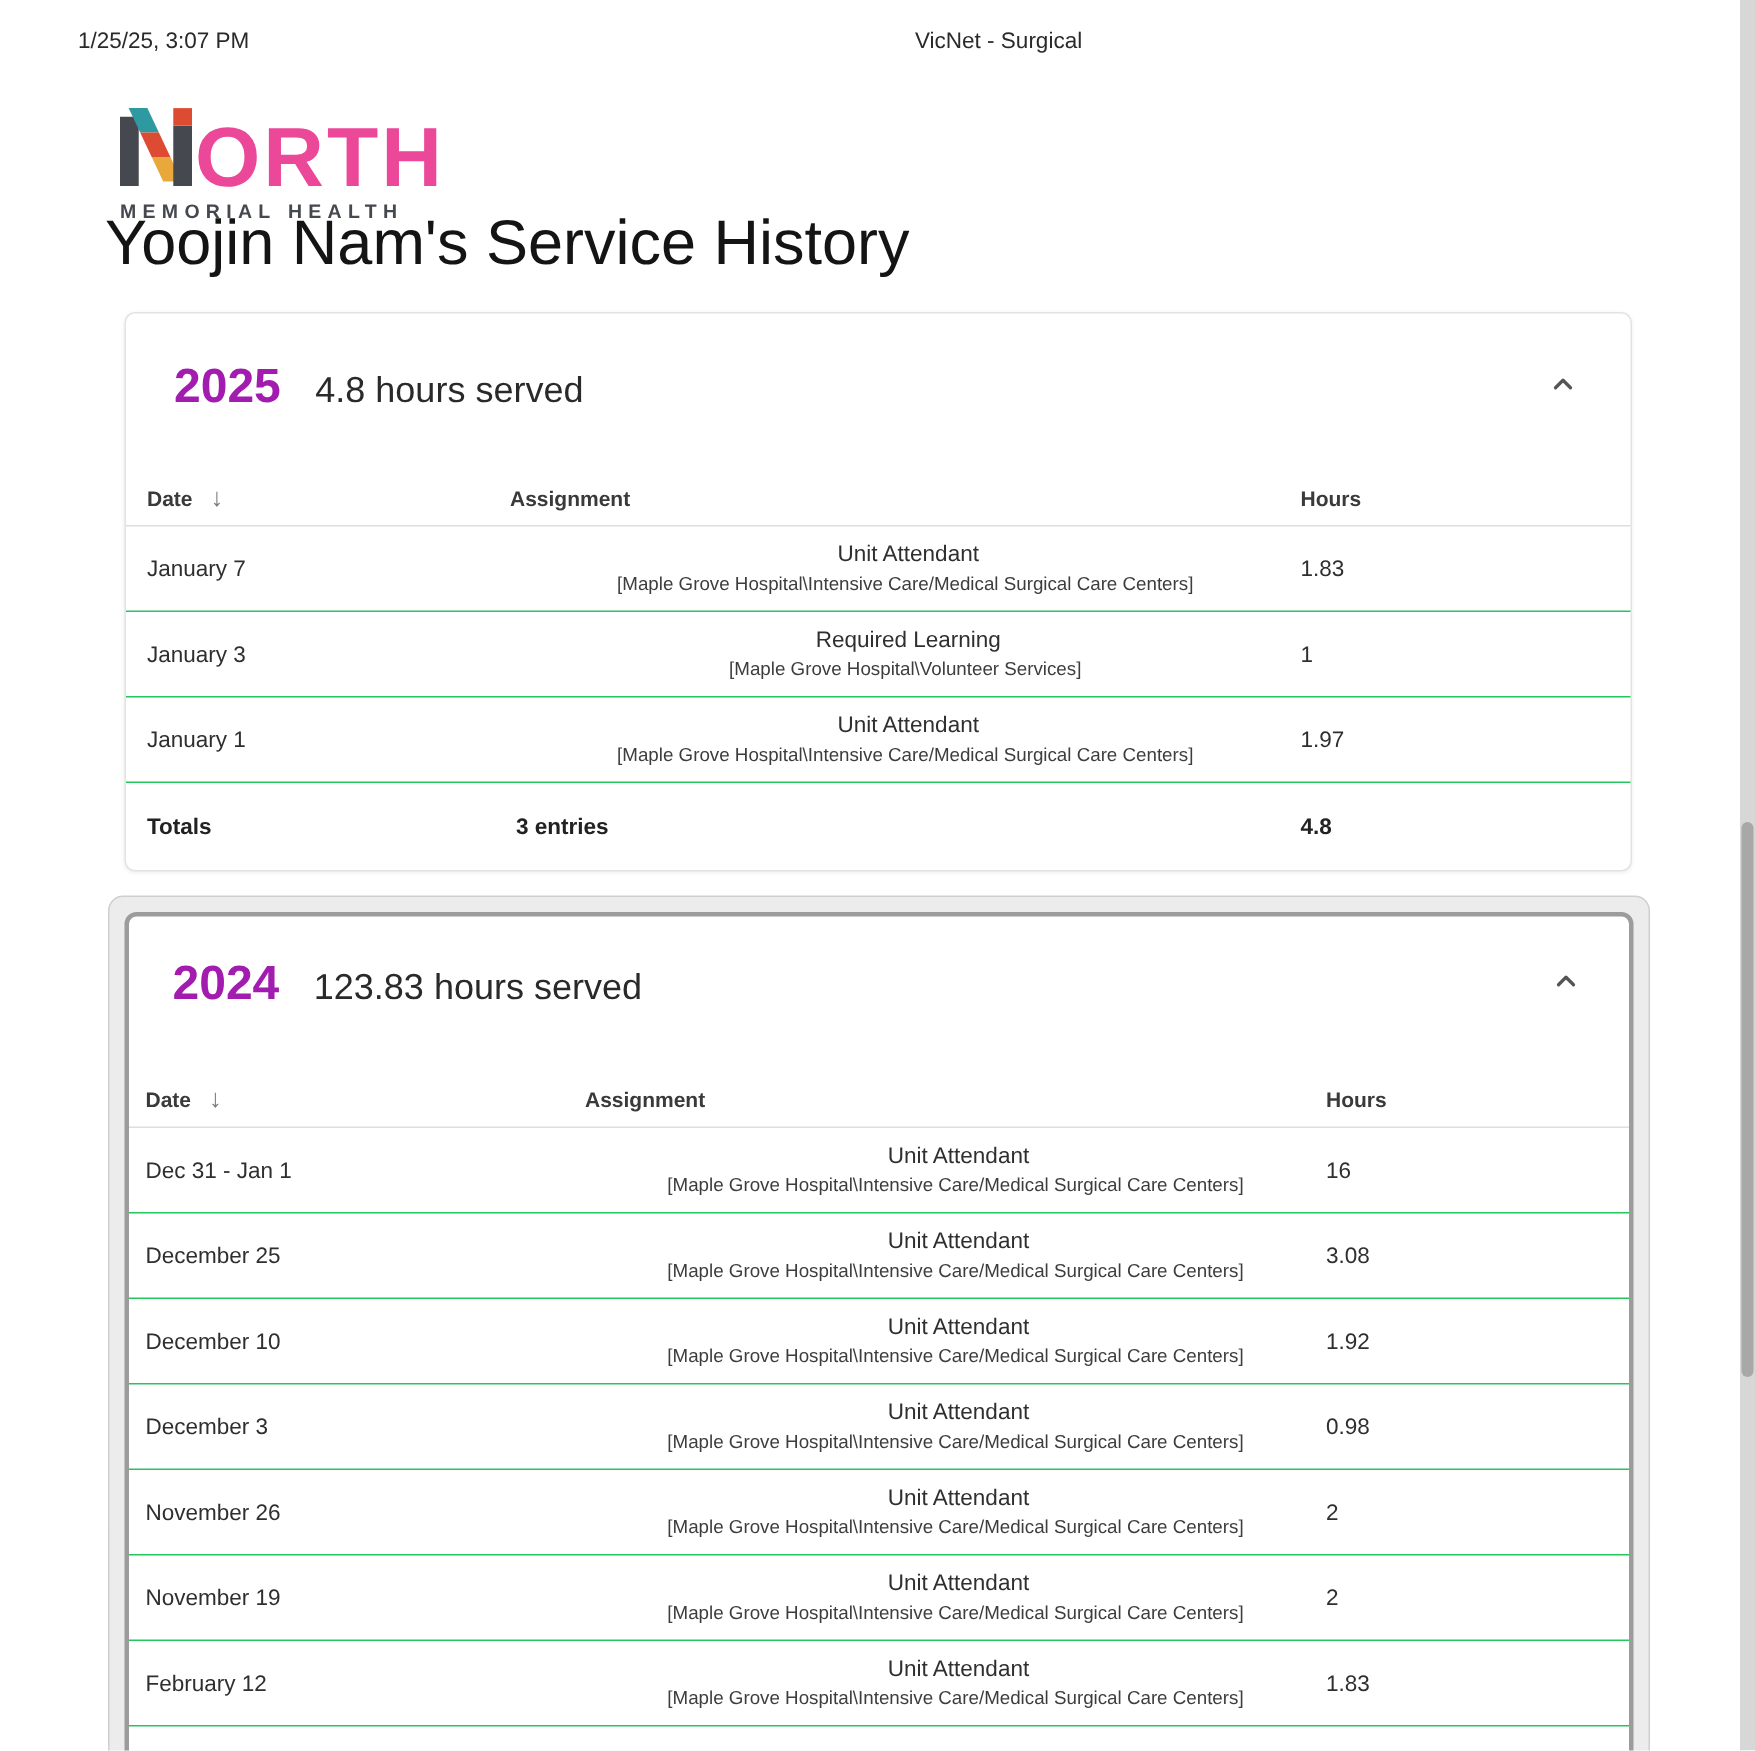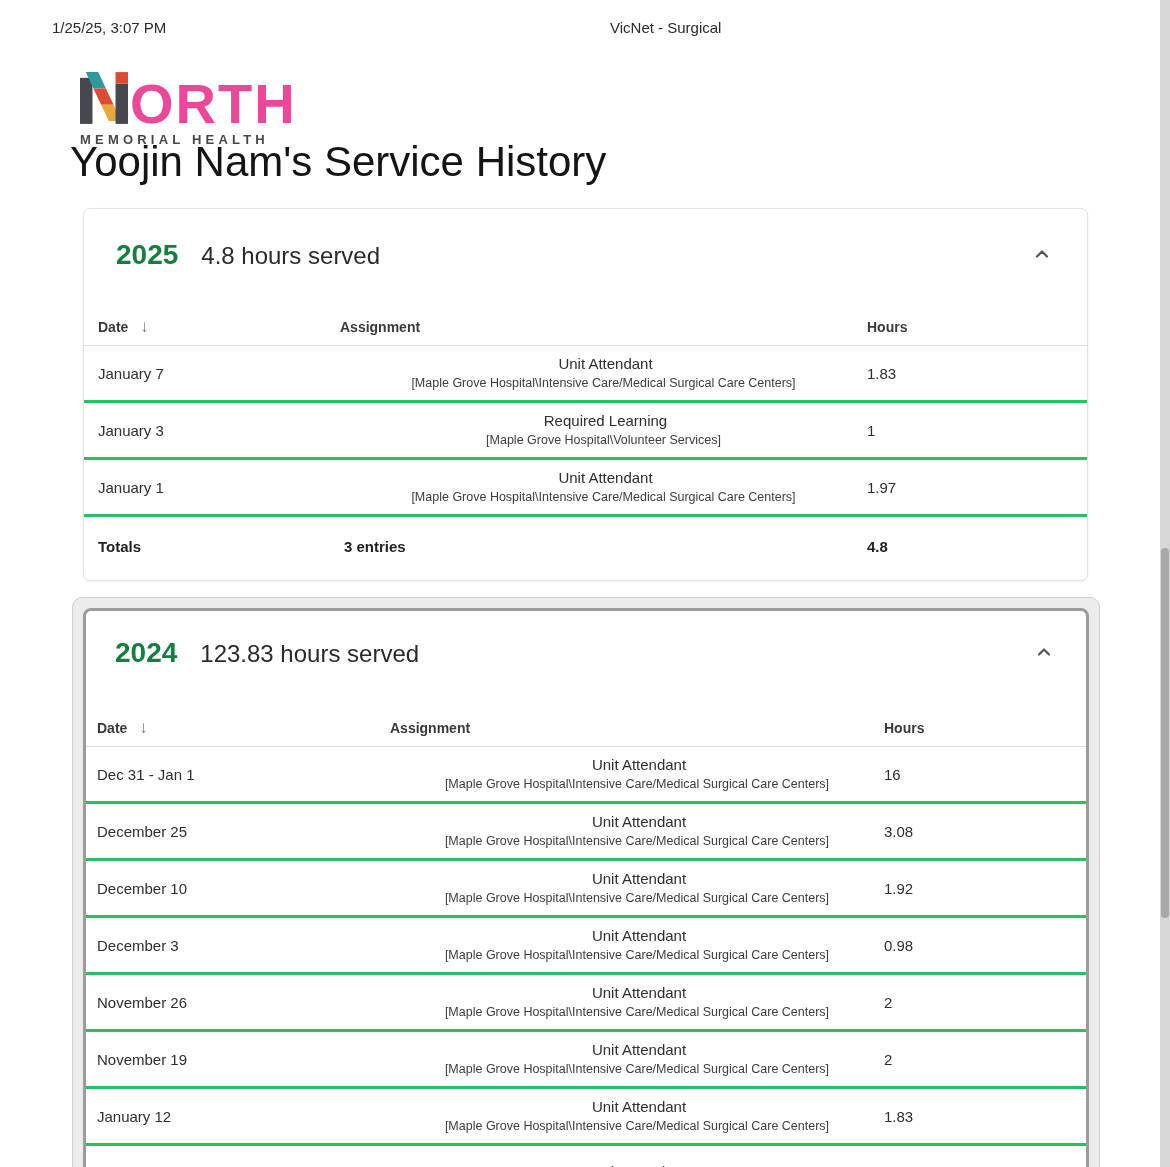--- a/index.html
+++ b/index.html
@@ -29,32 +29,32 @@
   .wrap-2024 {
     position:absolute; left:72px; top:597px; width:1028px; height:600px;
     background:#ececec; border:1px solid #cfcfcf; border-radius:10px; padding:10px;
   }
   .card-2024 { width:1006px; height:590px; background:#fff; border:3px solid #9c9c9c; border-radius:8px; overflow:hidden; }
 
   .sec-head { display:flex; align-items:center; justify-content:space-between; padding:0 32px; }
   .card-2025 .sec-head { margin-top:30px; }
   .card-2024 .sec-head { margin-top:26px; padding:0 29px; }
   .sec-head-left { display:flex; align-items:baseline; gap:23px; }
-  .sec-year { font-size:28px; font-weight:bold; color:#15803d; }
+  .sec-year { font-size:32px; font-weight:bold; color:#a21caf; }
   .sec-hours { font-size:24px; color:#2a2a2a; }
   .collapse-btn { width:26px; height:26px; border:none; background:transparent; cursor:pointer; display:flex; align-items:center; justify-content:center; }
 
   
   .thead { display:grid; align-items:center; border-bottom:1px solid #dedede; font-size:14px; font-weight:bold; color:#3a3a3a; }
   .card-2025 .thead { grid-template-columns:242px 527px 1fr; padding-left:14px; height:37px; margin-top:38px; }
   .card-2024 .thead { grid-template-columns:293px 494px 1fr; padding-left:11px; height:38px; margin-top:40px; }
   .th-date { display:flex; align-items:center; }
   .sort-arrow { margin-left:12px; font-size:17px; font-weight:bold; color:#7c7c7c; }
 
-  .trow { display:grid; align-items:center; border-bottom:3px solid #22c55e; height:57px; }
+  .trow { display:grid; align-items:center; border-bottom:1px solid #22c55e; height:57px; }
   .card-2025 .trow { grid-template-columns:242px 527px 1fr; padding-left:14px; }
   .card-2024 .trow { grid-template-columns:293px 494px 1fr; padding-left:11px; }
   .cell-date { font-size:15px; color:#2f2f2f; }
   .cell-asn  { line-height:1.25;text-align:center; }
   .asn-main  { font-size:15px; color:#2f2f2f; padding-left:4px; }
   .asn-fac   { font-size:12.5px; color:#3d3d3d; margin-top:2px; }
   .cell-hrs  { font-size:15px; color:#2f2f2f; }
 
   .trow-totals { display:grid; align-items:center; height:58px; font-weight:bold; font-size:15px; color:#222; }
   .card-2025 .trow-totals { grid-template-columns:242px 527px 1fr; padding-left:14px; }
@@ -212,21 +212,21 @@
   </div>
   <div class="trow">
     <div class="cell-date">November 19</div>
     <div class="cell-asn">
       <div class="asn-main">Unit Attendant</div>
       <div class="asn-fac">[Maple Grove Hospital\Intensive Care/Medical Surgical Care Centers]</div>
     </div>
     <div class="cell-hrs">2</div>
   </div>
   <div class="trow">
-    <div class="cell-date">January 12</div>
+    <div class="cell-date">February 12</div>
     <div class="cell-asn">
       <div class="asn-main">Unit Attendant</div>
       <div class="asn-fac">[Maple Grove Hospital\Intensive Care/Medical Surgical Care Centers]</div>
     </div>
     <div class="cell-hrs">1.83</div>
   </div>
   <div class="trow">
     <div class="cell-date"></div>
     <div class="cell-asn">
       <div class="asn-main">Unit Attendant</div>

